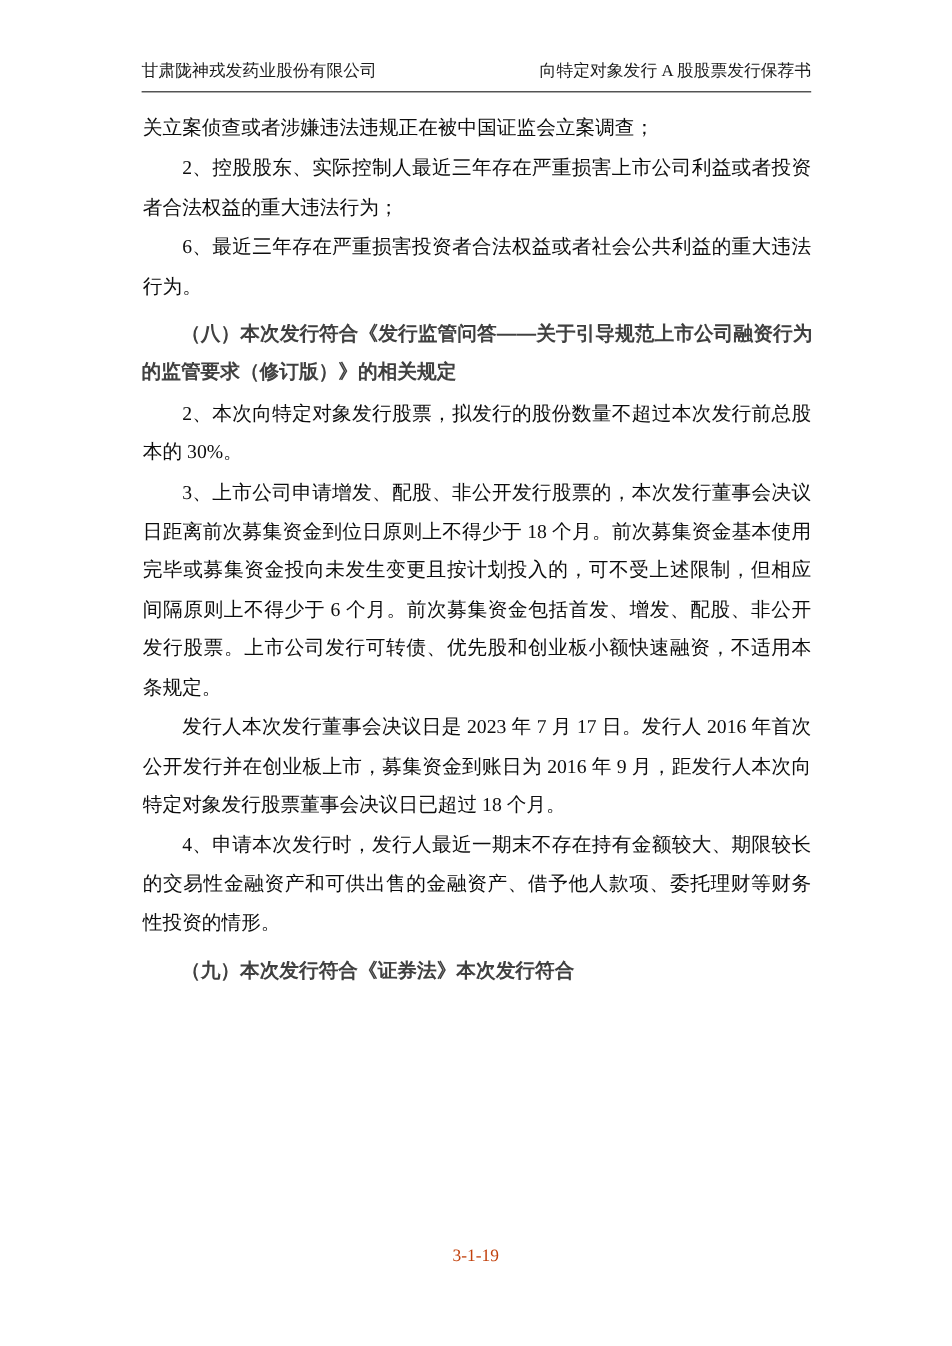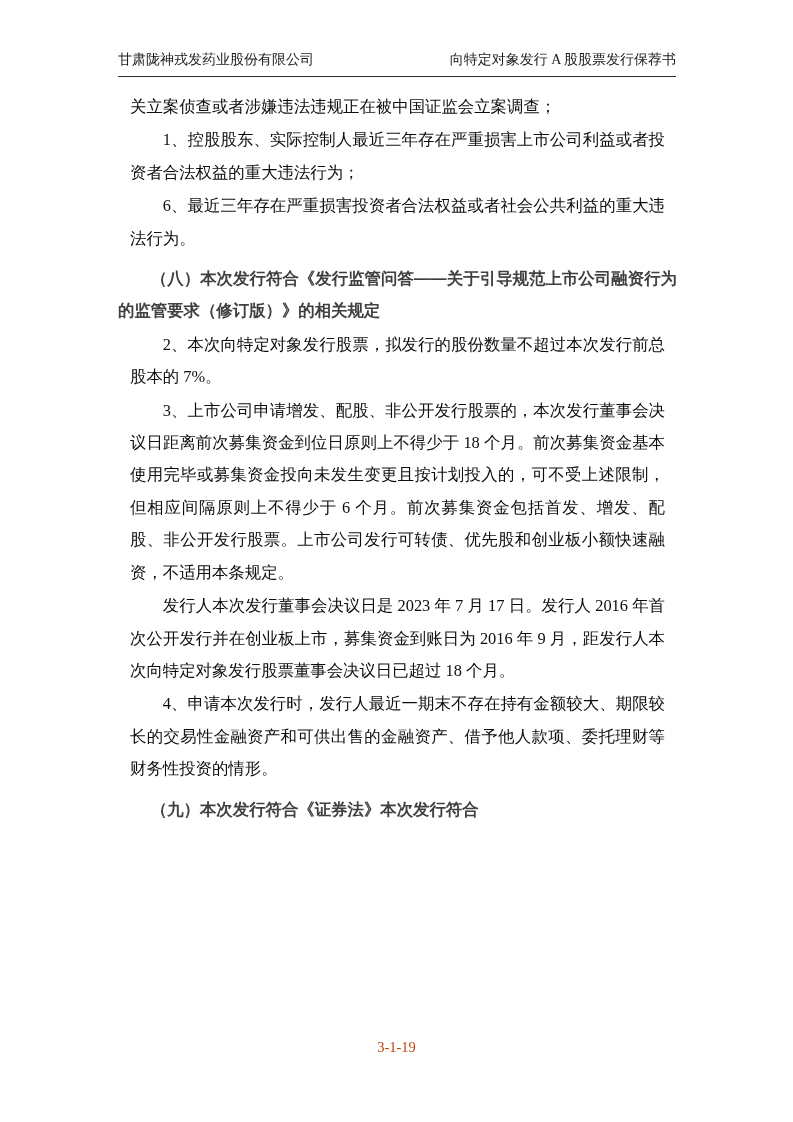--- a/index.html
+++ b/index.html
@@ -32,21 +32,21 @@
   }
   .content {
     position: absolute;
     left: 118px;
     right: 116px;
     top: 90px;
     font-size: 16.4px;
     color: #0d0d0d;
   }
   .content p.para {
-    margin: 1px 12px;
+    margin: 1px 1px;
     line-height: 32.4px;
     text-align: justify;
     text-indent: 2em;
     word-break: break-all;
   }
   .content p.cont {
     text-indent: 0;
   }
   .content h2.heading {
     margin: 7px 0 2px 0;
@@ -73,24 +73,24 @@
 
 <div class="page">
 
   <div class="header">
     <span>甘肃陇神戎发药业股份有限公司</span>
     <span>向特定对象发行 A 股股票发行保荐书</span>
   </div>
 
   <div class="content">
     <p class="para cont">关立案侦查或者涉嫌违法违规正在被中国证监会立案调查；</p>
-    <p class="para">1、控股股东、实际控制人最近三年存在严重损害上市公司利益或者投资者合法权益的重大违法行为；</p>
+    <p class="para">2、控股股东、实际控制人最近三年存在严重损害上市公司利益或者投资者合法权益的重大违法行为；</p>
     <p class="para">6、最近三年存在严重损害投资者合法权益或者社会公共利益的重大违法行为。</p>
     <h2 class="heading">（八）本次发行符合《发行监管问答——关于引导规范上市公司融资行为的监管要求（修订版）》的相关规定</h2>
-    <p class="para">2、本次向特定对象发行股票，拟发行的股份数量不超过本次发行前总股本的 7%。</p>
+    <p class="para">2、本次向特定对象发行股票，拟发行的股份数量不超过本次发行前总股本的 30%。</p>
     <p class="para">3、上市公司申请增发、配股、非公开发行股票的，本次发行董事会决议日距离前次募集资金到位日原则上不得少于 18 个月。前次募集资金基本使用完毕或募集资金投向未发生变更且按计划投入的，可不受上述限制，但相应间隔原则上不得少于 6 个月。前次募集资金包括首发、增发、配股、非公开发行股票。上市公司发行可转债、优先股和创业板小额快速融资，不适用本条规定。</p>
     <p class="para">发行人本次发行董事会决议日是 2023 年 7 月 17 日。发行人 2016 年首次公开发行并在创业板上市，募集资金到账日为 2016 年 9 月，距发行人本次向特定对象发行股票董事会决议日已超过 18 个月。</p>
     <p class="para">4、申请本次发行时，发行人最近一期末不存在持有金额较大、期限较长的交易性金融资产和可供出售的金融资产、借予他人款项、委托理财等财务性投资的情形。</p>
     <h2 class="heading">（九）本次发行符合《证券法》本次发行符合</h2>
   </div>
 
   <div class="footer">
     <span>3-1-19</span>
   </div>
 

